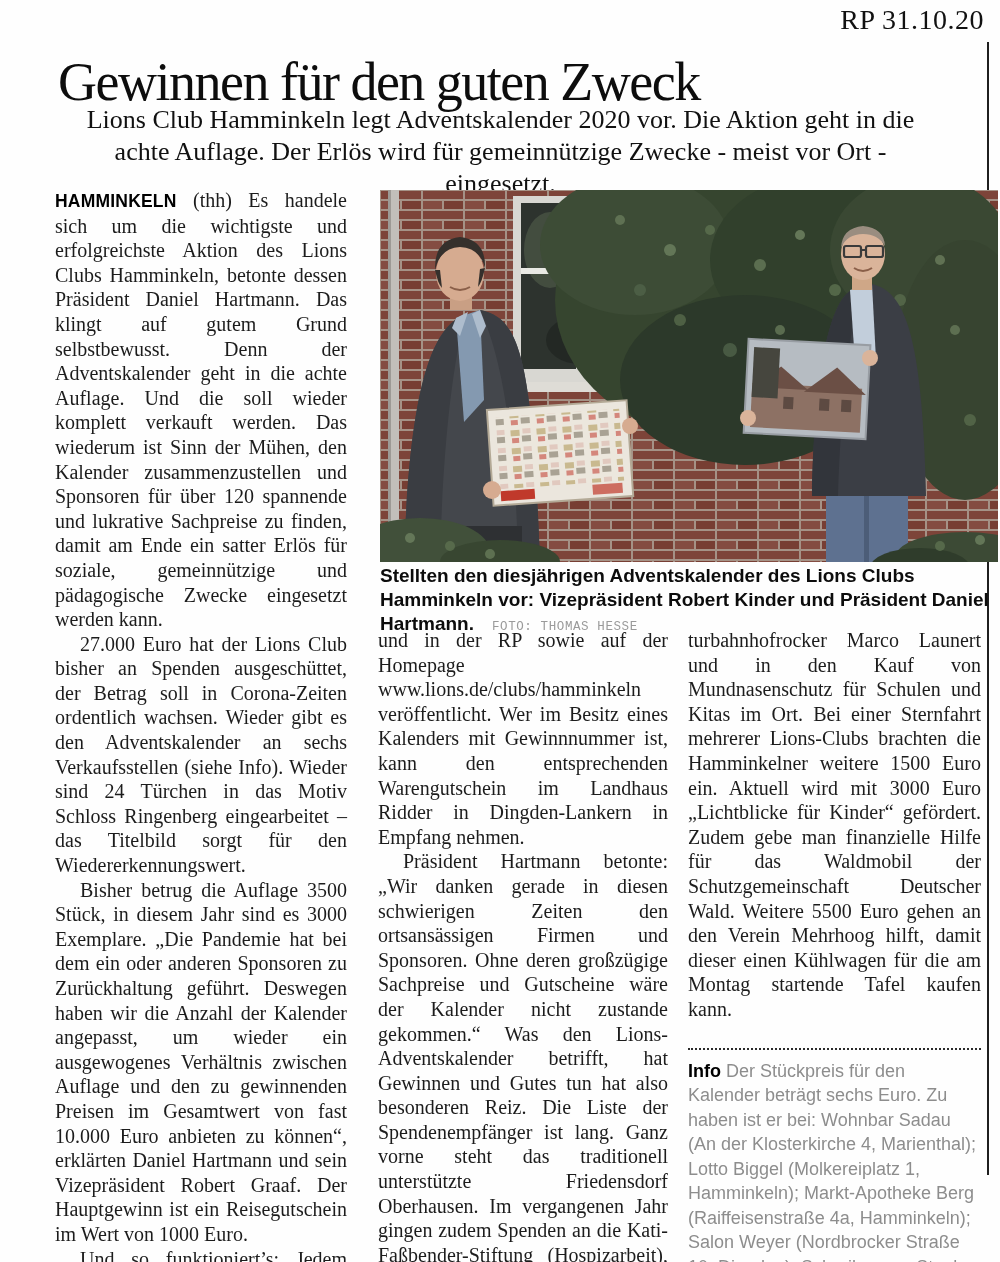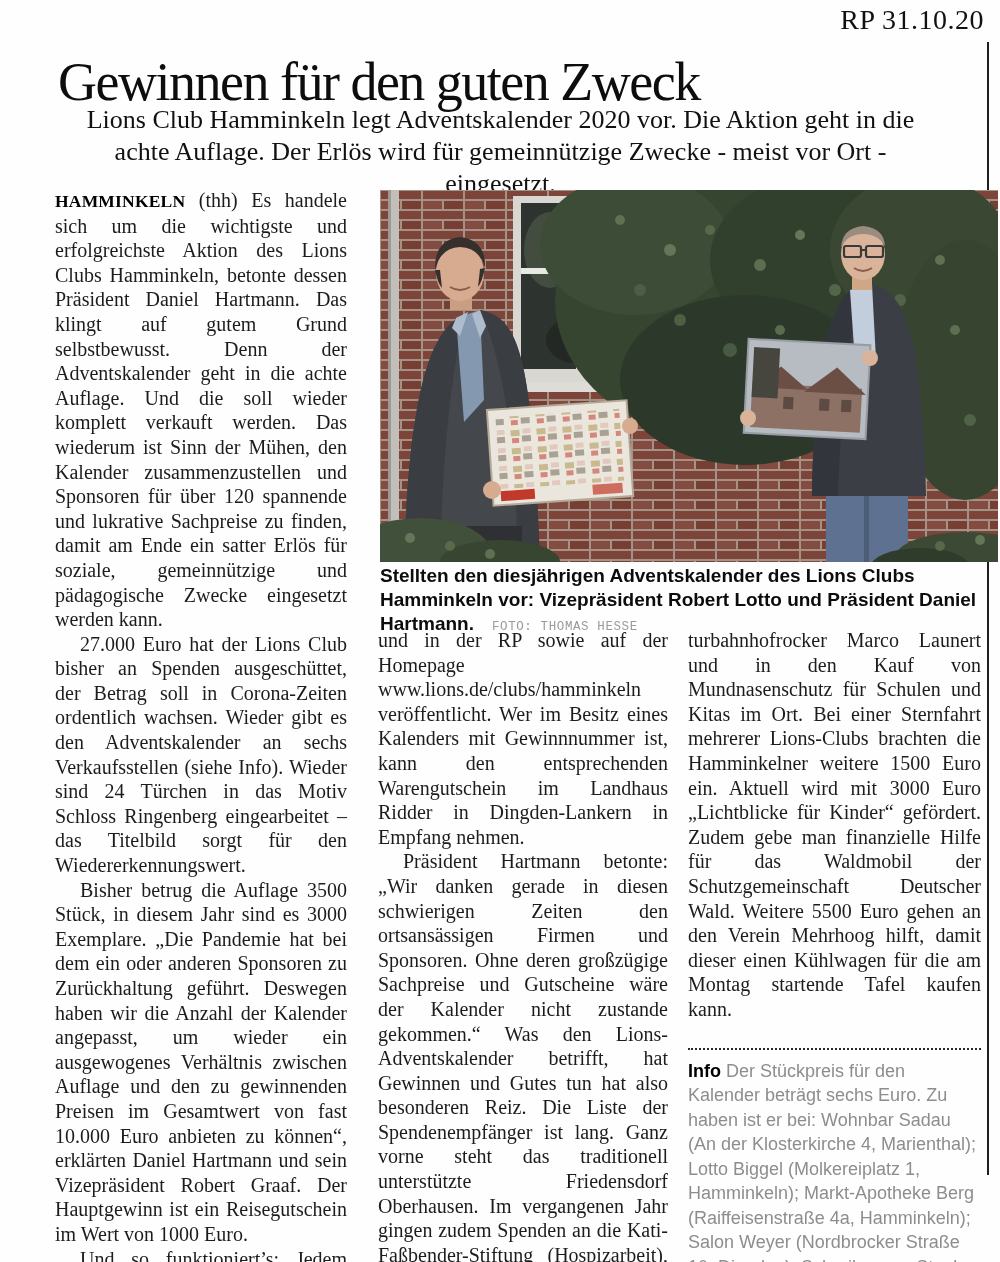--- a/index.html
+++ b/index.html
@@ -22,21 +22,21 @@
     position:absolute;left:58px;top:104px;width:885px;
     font-size:26px;line-height:32px;color:#111;text-align:center;
   }
   .col{position:absolute;font-size:20px;line-height:24.6px;text-align:justify;}
   .col1{left:55px;top:188px;width:292px;}
   .col2{left:378px;top:628px;width:290px;}
   .col3{left:688px;top:628px;width:293px;}
   .body-p{margin:0;}
   .body-p.indent{text-indent:1.25em;}
   .lead-loc{
-    font-family:Liberation Serif, serif;font-weight:bold;font-size:17.5px;
+    font-family:Liberation Sans, sans-serif;font-weight:bold;font-size:17.5px;
     letter-spacing:0.2px;color:#000;
   }
   .photo-wrap{
     position:absolute;left:380px;top:190px;width:618px;height:372px;background:#8a5045;
   }
   .photo-wrap svg{display:block;}
   .caption{
     position:absolute;left:380px;top:564px;width:618px;
     font-family:"Liberation Sans",sans-serif;font-weight:bold;
     font-size:19px;line-height:24px;color:#0c0c0c;text-align:left;
@@ -188,21 +188,21 @@
         <circle cx="70" cy="356" r="5" fill="#5d7050" opacity="0.8"></circle>
         <circle cx="110" cy="364" r="5" fill="#6d8160" opacity="0.7"></circle>
         <ellipse cx="585" cy="368" rx="70" ry="26" fill="#3c4a35"></ellipse>
         <ellipse cx="540" cy="378" rx="50" ry="20" fill="#2f3c2b"></ellipse>
         <circle cx="560" cy="356" r="5" fill="#5d7050" opacity="0.8"></circle>
         <circle cx="600" cy="350" r="5" fill="#6d8160" opacity="0.8"></circle>
       </g>
     </svg>
   </div>
 
-  <div class="caption"><span>Stellten den diesjährigen Adventskalender des Lions Clubs Hamminkeln vor: Vizepräsident Robert Lotto und Präsident Daniel Hartmann.</span><span class="credit">FOTO: THOMAS HESSE</span></div>
+  <div class="caption"><span>Stellten den diesjährigen Adventskalender des Lions Clubs Hamminkeln vor: Vizepräsident Robert Kinder und Präsident Daniel Hartmann.</span><span class="credit">FOTO: THOMAS HESSE</span></div>
 
   <div class="col col2">
     <p class="body-p">und in der RP sowie auf der Homepage www.lions.de/clubs/hamminkeln veröffentlicht. Wer im Besitz eines Kalenders mit Gewinnnummer ist, kann den entsprechenden Warengutschein im Landhaus Ridder in Dingden-Lankern in Empfang nehmen.</p>
     <p class="body-p indent">Präsident Hartmann betonte: „Wir danken gerade in diesen schwierigen Zeiten den ortsansässigen Firmen und Sponsoren. Ohne deren großzügige Sachpreise und Gutscheine wäre der Kalender nicht zustande gekommen.“ Was den Lions-Adventskalender betrifft, hat Gewinnen und Gutes tun hat also besonderen Reiz. Die Liste der Spendenempfänger ist lang. Ganz vorne steht das traditionell unterstützte Friedensdorf Oberhausen. Im vergangenen Jahr gingen zudem Spenden an die Kati-Faßbender-Stiftung (Hospizarbeit), an „Musik gegen Mobbing“ von Kul-</p>
   </div>
 
   <div class="col col3">
     <p class="body-p">turbahnhofrocker Marco Launert und in den Kauf von Mundnasenschutz für Schulen und Kitas im Ort. Bei einer Sternfahrt mehrerer Lions-Clubs brachten die Hamminkelner weitere 1500 Euro ein. Aktuell wird mit 3000 Euro „Lichtblicke für Kinder“ gefördert. Zudem gebe man finanzielle Hilfe für das Waldmobil der Schutzgemeinschaft Deutscher Wald. Weitere 5500 Euro gehen an den Verein Mehrhoog hilft, damit dieser einen Kühlwagen für die am Montag startende Tafel kaufen kann.</p>
     <div class="infobox"><span class="info-label">Info</span>
       <span>Der Stückpreis für den Kalender beträgt sechs Euro. Zu haben ist er bei: Wohnbar Sadau (An der Klosterkirche 4, Marienthal); Lotto Biggel (Molkereiplatz 1, Hamminkeln); Markt-Apotheke Berg (Raiffeisenstraße 4a, Hamminkeln); Salon Weyer (Nordbrocker Straße 10, Dingden); Schreibwaren Stenk (Kirchplatz 2, Brünen); Sonnen-Apotheke Buskase (Bahnhofstraße 31, Mehrhoog).</span></div>

